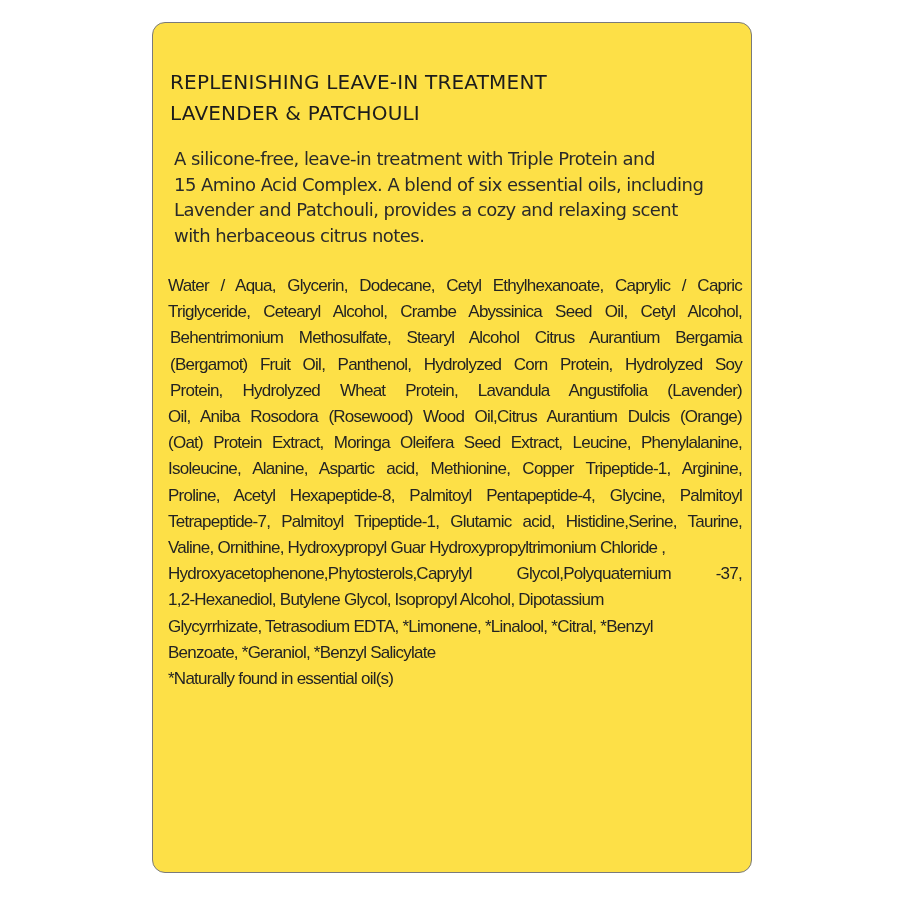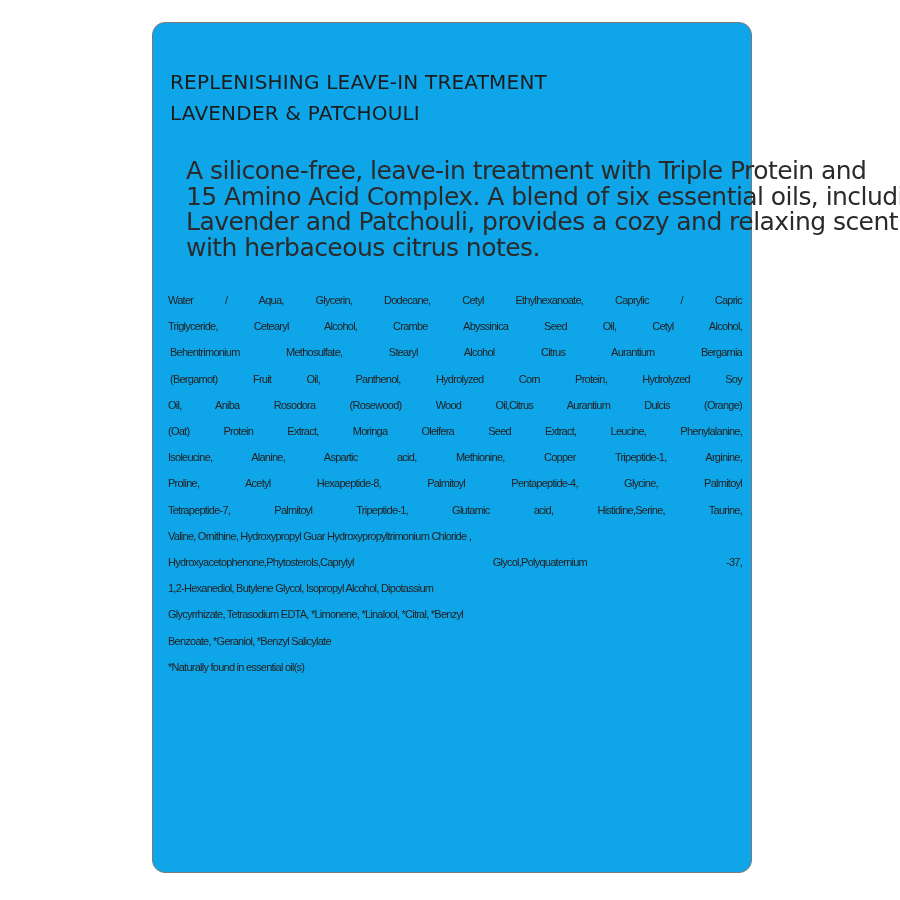--- a/index.html
+++ b/index.html
@@ -14,57 +14,57 @@
       overflow: hidden;
     }
     .card {
       position: absolute;
       left: 152px;
       top: 22px;
       width: 600px;
       height: 851px;
       border: 1.5px solid #7a7a7a;
       border-radius: 13px;
-      background: #0ea5e9;
+      background: #fde047;
       box-sizing: border-box;
     }
     .title {
       position: absolute;
       left: 17px;
       top: 44px;
       margin: 0;
       font-family: "DejaVu Sans", sans-serif;
       font-weight: normal;
       font-size: 20px;
       line-height: 31px;
       color: #1c1c1c;
       letter-spacing: 0.2px;
     }
     .title span { display: block; white-space: nowrap; }
     .description {
       position: absolute;
       left: 17px;
       top: 119px;
       width: 580px;
-      margin: 16px;
+      margin: 4px;
       font-family: "DejaVu Sans", sans-serif;
-      font-size: 25px;
+      font-size: 18px;
       line-height: 25.5px;
       color: #2a2a2a;
       letter-spacing: -0.55px;
     }
     .description span { display: block; white-space: nowrap; }
     .ingredients {
       position: absolute;
       left: 15px;
-      top: 264px;
+      top: 250px;
       width: 574px;
       margin: 0;
       font-family: "Liberation Sans", sans-serif;
-      font-size: 11px;
+      font-size: 17px;
       line-height: 26.2px;
       color: #232323;
       letter-spacing: -0.75px;
     }
     .ingredients .line {
       display: block;
       white-space: nowrap;
       text-align: justify;
       text-align-last: justify;
     }
@@ -98,20 +98,21 @@
     <span>15 Amino Acid Complex. A blend of six essential oils, including</span>
     <span>Lavender and Patchouli, provides a cozy and relaxing scent</span>
     <span>with herbaceous citrus notes.</span>
   </p>
 
   <div class="ingredients">
     <span class="line">Water / Aqua, Glycerin, Dodecane, Cetyl Ethylhexanoate,  Caprylic / Capric</span>
     <span class="line">Triglyceride, Cetearyl Alcohol, Crambe Abyssinica Seed Oil, Cetyl Alcohol,</span>
     <span class="line indent">Behentrimonium  Methosulfate, Stearyl Alcohol Citrus Aurantium Bergamia</span>
     <span class="line indent">(Bergamot) Fruit Oil, Panthenol, Hydrolyzed Corn Protein, Hydrolyzed Soy</span>
+    <span class="line indent">Protein, Hydrolyzed Wheat Protein, Lavandula Angustifolia (Lavender)</span>
     <span class="line">Oil, Aniba Rosodora (Rosewood) Wood Oil,Citrus Aurantium Dulcis (Orange)</span>
     <span class="line">(Oat) Protein Extract, Moringa Oleifera  Seed Extract, Leucine, Phenylalanine,</span>
     <span class="line">Isoleucine, Alanine,  Aspartic acid, Methionine, Copper Tripeptide-1, Arginine,</span>
     <span class="line">Proline,  Acetyl Hexapeptide-8, Palmitoyl Pentapeptide-4, Glycine,  Palmitoyl</span>
     <span class="line">Tetrapeptide-7, Palmitoyl Tripeptide-1, Glutamic acid, Histidine,Serine, Taurine,</span>
     <span class="line last">Valine, Ornithine,  Hydroxypropyl Guar Hydroxypropyltrimonium Chloride ,</span>
     <span class="line">Hydroxyacetophenone,Phytosterols,Caprylyl Glycol,Polyquaternium -37,</span>
     <span class="line last">1,2-Hexanediol,  Butylene  Glycol, Isopropyl Alcohol, Dipotassium</span>
     <span class="line last">Glycyrrhizate, Tetrasodium EDTA, *Limonene, *Linalool, *Citral, *Benzyl</span>
     <span class="line last">Benzoate, *Geraniol, *Benzyl Salicylate</span>

